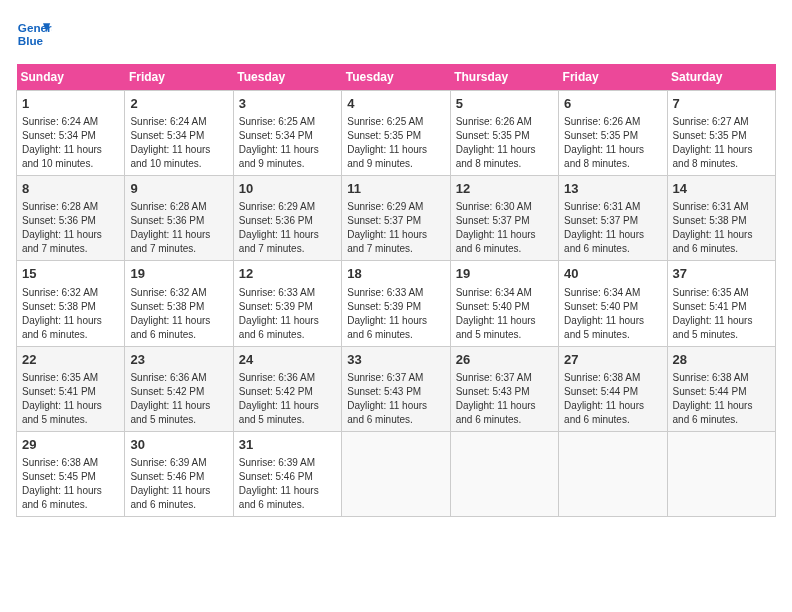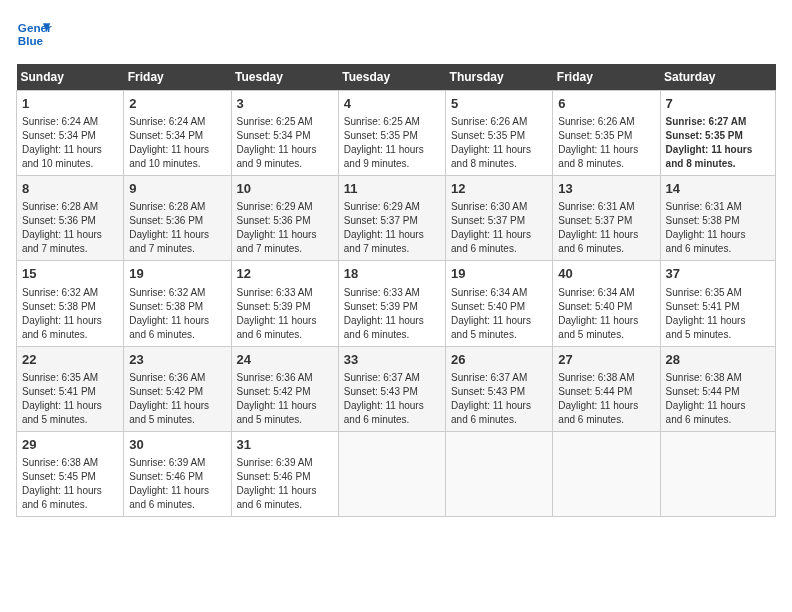--- a/index.html
+++ b/index.html
@@ -36,21 +36,21 @@
     .location {
       font-size: 14px;
       color: #555;
     }
     table {
       width: 100%;
       border-collapse: collapse;
       font-size: 10.5px;
     }
     thead tr th {
-      background-color: #404040;
+      background-color: #ec4899;
       color: #fff;
       padding: 6px 4px;
       text-align: left;
       font-size: 12px;
       font-weight: bold;
     }
     tbody tr td {
       border: 1px solid #ccc;
       padding: 4px 5px;
       vertical-align: top;
@@ -151,21 +151,21 @@
         </td>
         <td>
           <span class="day-num">6</span>
           <div class="cell-text" style="white-space: pre-line;">Sunrise: 6:26 AM
 Sunset: 5:35 PM
 Daylight: 11 hours
 and 8 minutes.</div>
         </td>
         <td>
           <span class="day-num">7</span>
-          <div class="cell-text" style="white-space: pre-line; font-weight: bold;">Sunrise: 6:27 AM
+          <div class="cell-text" style="white-space: pre-line;">Sunrise: 6:27 AM
 Sunset: 5:35 PM
 Daylight: 11 hours
 and 8 minutes.</div>
         </td>
       </tr>
       <tr>
         <td>
           <span class="day-num">8</span>
           <div class="cell-text" style="white-space: pre-line;">Sunrise: 6:28 AM
 Sunset: 5:36 PM

